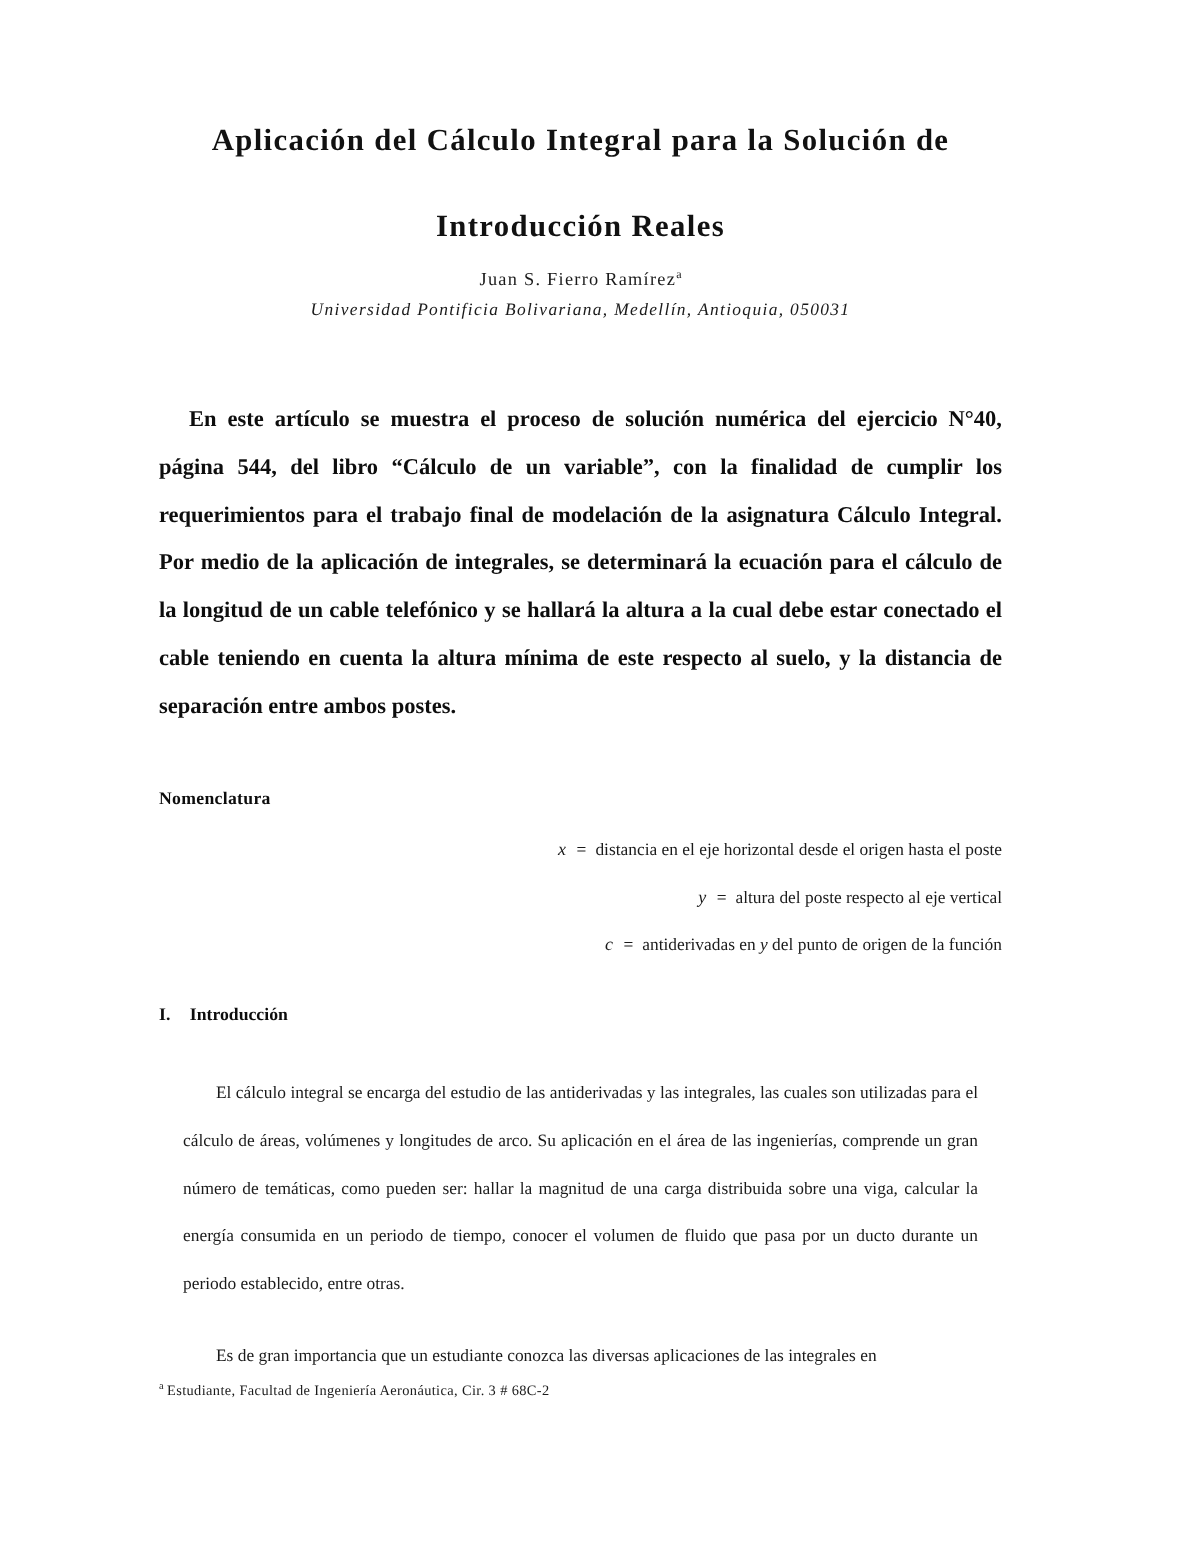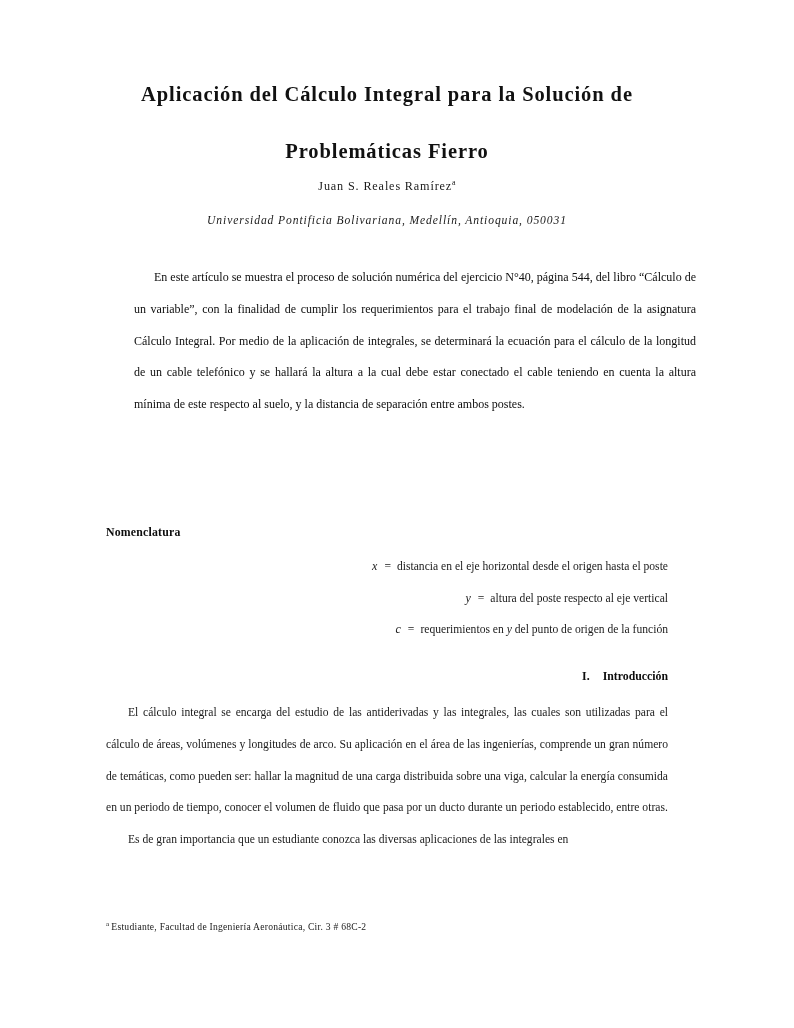--- a/index.html
+++ b/index.html
@@ -62,37 +62,36 @@
     font-size: 8px;
     vertical-align: super;
     letter-spacing: 0;
   }
   .affiliation {
     display: block;
     font-style: italic;
     font-size: 11.6px;
     letter-spacing: 0.9px;
     line-height: 19px;
-    margin-top: 16px;
+    margin-top: 2px;
     color: #1a1a1a;
   }
 
   
   .abstract {
     position: absolute;
     left: 106px;
     top: 250px;
     width: 562px;
-    font-weight: normal;
-    font-size: 12px;
+    font-weight: bold;
+    font-size: 15px;
     line-height: 31.8px;
     text-align: justify;
     text-indent: 20px;
     color: #0d0d0d;
-    margin-left: 28px;
   }
 
   
   .nomenclature-heading {
     position: absolute;
     left: 106px;
     top: 525px;
     width: 562px;
     font-weight: bold;
     font-size: 11.8px;
@@ -123,38 +122,38 @@
   .nom-inline-sym {
     font-style: italic;
   }
 
   
   .section-heading {
     position: absolute;
     left: 106px;
     top: 669px;
     width: 562px;
-    text-align: right;
+    text-align: left;
     font-weight: bold;
     font-size: 11.8px;
     color: #0d0d0d;
   }
   .section-num {
     margin-right: 13px;
   }
 
   
   .body-text {
     position: absolute;
     left: 106px;
     top: 697px;
     width: 562px;
   }
   .body-par {
-    margin: 0;
+    margin: 16px;
     font-size: 11.6px;
     line-height: 31.8px;
     text-align: justify;
     text-indent: 22px;
     color: #1a1a1a;
   }
   .body-par.no-justify-last {
     text-align: justify;
   }
 
@@ -175,40 +174,40 @@
     margin-right: 2px;
   }
 </style>
 </head>
 <body>
 
 <div class="page">
 
   <h1 class="title">
     <span class="title-line">Aplicación del Cálculo Integral para la Solución de</span>
-    <span class="title-line">Problemáticas Fierro</span>
+    <span class="title-line">Introducción Reales</span>
   </h1>
 
   <div class="author-block">
-    <span class="author-name"><span>Juan S. Reales Ramírez</span><sup>a</sup></span>
+    <span class="author-name"><span>Juan S. Fierro Ramírez</span><sup>a</sup></span>
     <span class="affiliation">Universidad Pontificia Bolivariana, Medellín, Antioquia, 050031</span>
   </div>
 
   <p class="abstract">En este artículo se muestra el proceso de solución numérica del ejercicio N°40, página 544, del libro “Cálculo de un variable”, con la finalidad de cumplir los requerimientos para el trabajo final de modelación de la asignatura Cálculo Integral. Por medio de la aplicación de integrales, se determinará la ecuación para el cálculo de la longitud de un cable telefónico y se hallará la altura a la cual debe estar conectado el cable teniendo en cuenta la altura mínima de este respecto al suelo, y la distancia de separación entre ambos postes.</p>
 
   <div class="nomenclature-heading">Nomenclatura</div>
   <div class="nomenclature-list">
     <span class="nom-row">
       <span class="nom-sym">x</span><span class="nom-eq">=</span><span>distancia en el eje horizontal desde el origen hasta el poste</span>
     </span>
     <span class="nom-row">
       <span class="nom-sym">y</span><span class="nom-eq">=</span><span>altura del poste respecto al eje vertical</span>
     </span>
     <span class="nom-row">
-      <span class="nom-sym">c</span><span class="nom-eq">=</span><span>requerimientos en </span><span class="nom-inline-sym">y</span><span> del punto de origen de la función</span>
+      <span class="nom-sym">c</span><span class="nom-eq">=</span><span>antiderivadas en </span><span class="nom-inline-sym">y</span><span> del punto de origen de la función</span>
     </span>
   </div>
 
   <div class="section-heading">
     <span class="section-num">I.</span><span>Introducción</span>
   </div>
 
   <div class="body-text">
     <p class="body-par">El cálculo integral se encarga del estudio de las antiderivadas y las integrales, las cuales son utilizadas para el cálculo de áreas, volúmenes y longitudes de arco. Su aplicación en el área de las ingenierías, comprende un gran número de temáticas, como pueden ser: hallar la magnitud de una carga distribuida sobre una viga, calcular la energía consumida en un periodo de tiempo, conocer el volumen de fluido que pasa por un ducto durante un periodo establecido, entre otras.</p>
     <p class="body-par no-justify-last">Es de gran importancia que un estudiante conozca las diversas aplicaciones de las integrales en</p>

